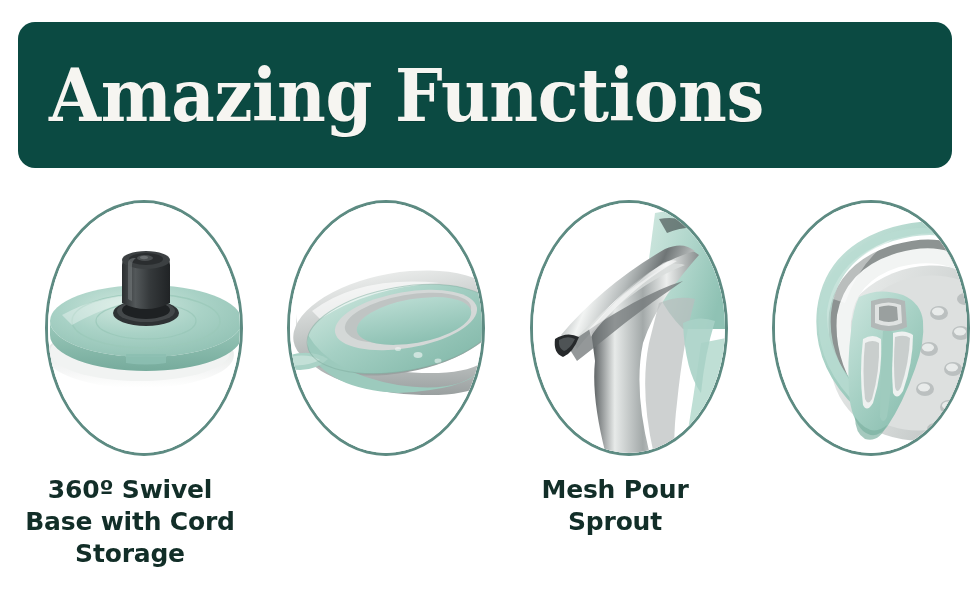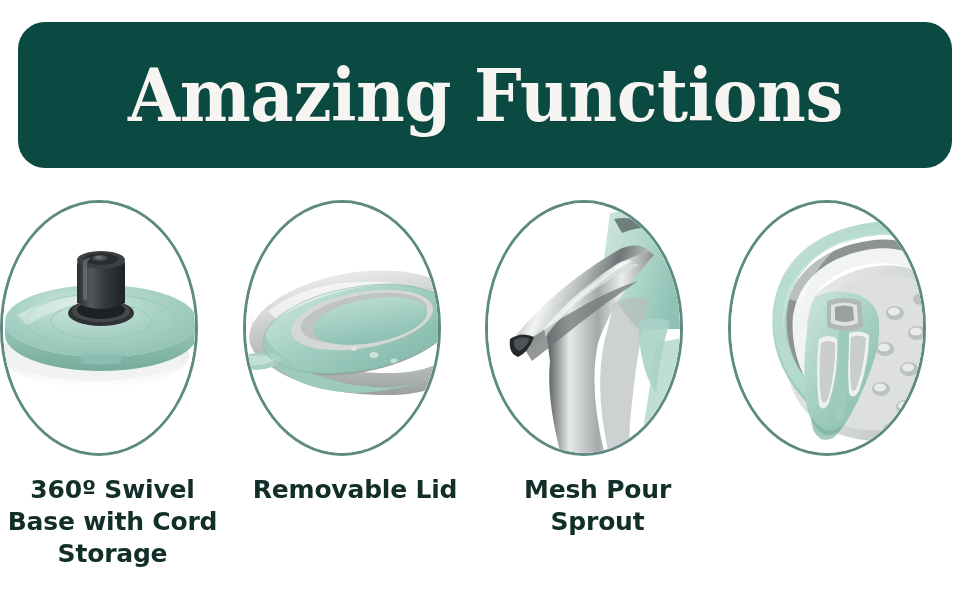--- a/index.html
+++ b/index.html
@@ -16,24 +16,24 @@
   }
 
   
   .banner {
     position: absolute;
     left: 18px;
     top: 22px;
     width: 934px;
     height: 146px;
     background: #0b4a42;
-    border-radius: 27px;
+    border-radius: 17px;
     display: flex;
     align-items: center;
-    justify-content: center;
+    justify-content: flex-start;
     box-sizing: border-box;
   }
   .banner-title {
     color: #f6f5f1;
     font-family: "DejaVu Serif", "Liberation Serif", serif;
     font-weight: bold;
     font-size: 73px;
     letter-spacing: -0.5px;
     line-height: 1;
     transform: scaleX(0.92);
@@ -47,21 +47,21 @@
     left: 0;
     top: 200px;
     width: 970px;
     display: flex;
     flex-direction: row;
   }
   .feature {
     width: 242.5px;
     display: flex;
     flex-direction: column;
-    align-items: flex-start;
+    align-items: flex-end;
   }
 
   .photo-frame {
     position: relative;
     width: 198px;
     height: 256px;
     border: 3px solid #5d8b82;
     border-radius: 99px / 128px;
     box-sizing: border-box;
     overflow: hidden;
@@ -194,21 +194,20 @@
           <path d="M0 154 Q18 150 30 157 Q16 164 0 162 Z" fill="#cfe5de" opacity="0.7"></path>
 
           <ellipse cx="128" cy="152" rx="4.5" ry="3" fill="#ffffff" opacity="0.55"></ellipse>
           <ellipse cx="148" cy="158" rx="3.5" ry="2.4" fill="#ffffff" opacity="0.5"></ellipse>
           <ellipse cx="108" cy="146" rx="3" ry="2" fill="#ffffff" opacity="0.45"></ellipse>
 
           <ellipse cx="112" cy="126" rx="96" ry="42" fill="none" stroke="#7fae9f" stroke-width="1" opacity="0.5" transform="rotate(-10 112 126)"></ellipse>
         </svg>
       </div>
     </div>
-    <div class="caption">Removable Lid</div>
   </div>
 
   <div class="feature">
     <div class="photo-frame">
       <div class="photo-inner">
         <svg width="198" height="256" viewBox="0 0 198 256">
           <defs>
             <linearGradient id="b3chrome" x1="0" y1="0" x2="1" y2="0.3">
               <stop offset="0%" stop-color="#2f3234"></stop>
               <stop offset="14%" stop-color="#9aa0a1"></stop>

